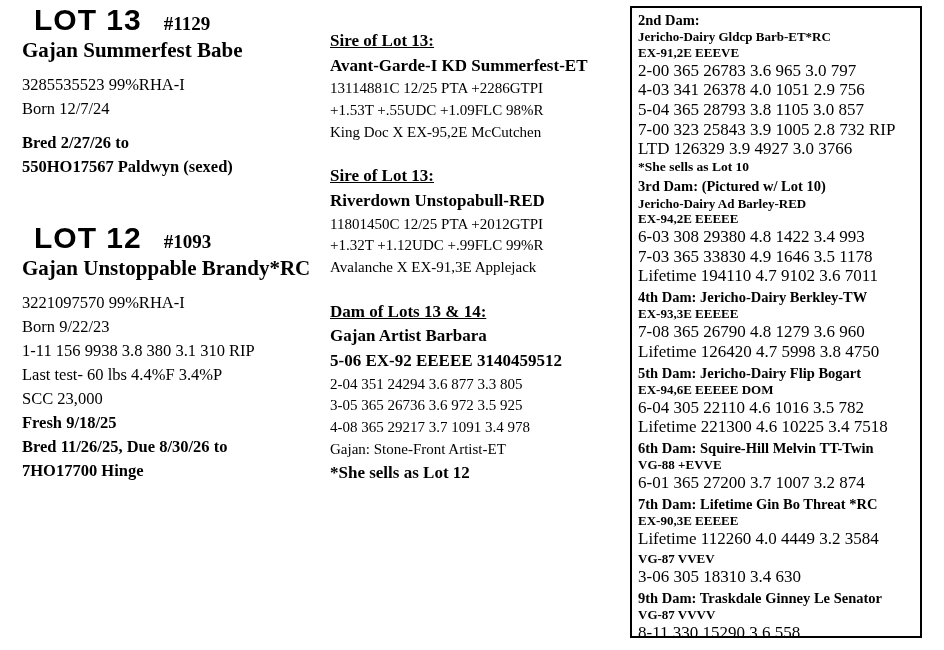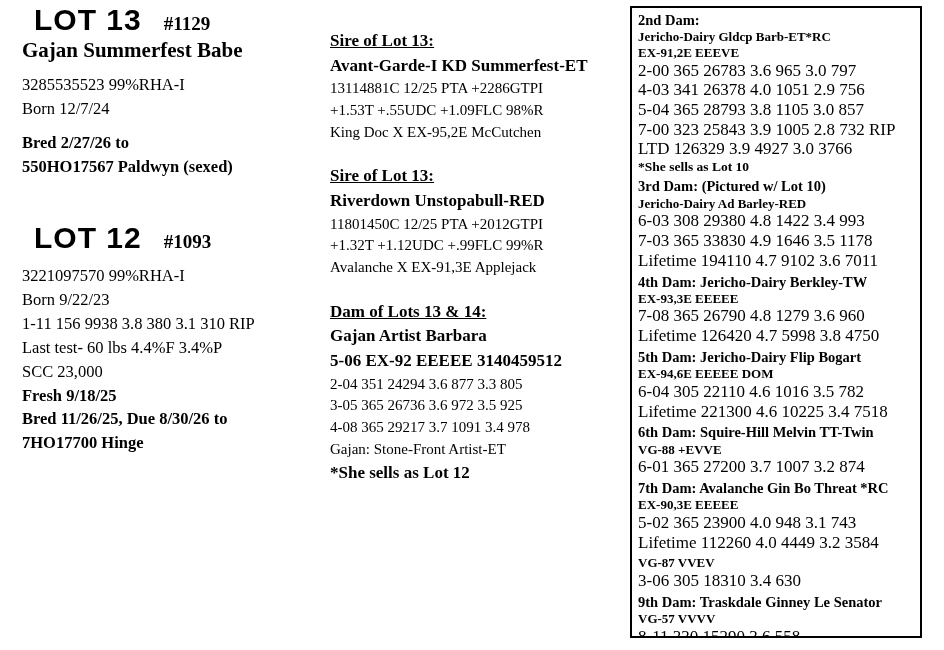--- a/index.html
+++ b/index.html
@@ -151,20 +151,21 @@
       <div class="bold-line">550HO17567 Paldwyn (sexed)</div>
     </div>
 
     <div class="gap-lg"></div>
 
     <div>
       <div class="lot-head">
         <span class="lot-title">LOT 12</span>
         <span class="lot-num">#1093</span>
       </div>
+      <div class="animal-name">Gajan Unstoppable Brandy*RC</div>
       <div class="reg-line">3221097570    99%RHA-I</div>
       <div class="plain-line">Born 9/22/23</div>
       <div class="plain-line">1-11 156 9938 3.8 380 3.1 310 RIP</div>
       <div class="plain-line">Last test- 60 lbs 4.4%F 3.4%P</div>
       <div class="plain-line">SCC 23,000</div>
       <div class="bold-line">Fresh 9/18/25</div>
       <div class="bold-line">Bred 11/26/25, Due 8/30/26 to</div>
       <div class="bold-line">7HO17700 Hinge</div>
     </div>
 
@@ -211,20 +212,21 @@
       <div class="dam-data">4-03 341 26378 4.0 1051 2.9 756</div>
       <div class="dam-data">5-04 365 28793 3.8 1105 3.0 857</div>
       <div class="dam-data">7-00 323 25843 3.9 1005 2.8 732 RIP</div>
       <div class="dam-data">LTD 126329 3.9 4927 3.0 3766</div>
       <div class="dam-note">*She sells as Lot 10</div>
     </div>
 
     <div class="dam-block">
       <div class="dam-title">3rd Dam: (Pictured w/ Lot 10)</div>
       <div class="dam-sub">Jericho-Dairy Ad Barley-RED</div>
+      <div class="dam-sub">EX-94,2E  EEEEE</div>
       <div class="dam-data">6-03 308 29380 4.8 1422 3.4   993</div>
       <div class="dam-data">7-03 365 33830 4.9 1646 3.5 1178</div>
       <div class="dam-data">Lifetime 194110 4.7 9102 3.6 7011</div>
     </div>
 
     <div class="dam-block">
       <div class="dam-title">4th Dam: Jericho-Dairy Berkley-TW</div>
       <div class="dam-sub">EX-93,3E  EEEEE</div>
       <div class="dam-data">7-08 365 26790 4.8 1279 3.6 960</div>
       <div class="dam-data">Lifetime 126420 4.7 5998 3.8 4750</div>
@@ -237,34 +239,33 @@
       <div class="dam-data">Lifetime 221300 4.6 10225 3.4 7518</div>
     </div>
 
     <div class="dam-block">
       <div class="dam-title">6th Dam: Squire-Hill Melvin TT-Twin</div>
       <div class="dam-sub">VG-88  +EVVE</div>
       <div class="dam-data">6-01 365 27200 3.7 1007 3.2 874</div>
     </div>
 
     <div class="dam-block">
-      <div class="dam-title">7th Dam: Avalanche Gin Bo Threat *RC</div>
+      <div class="dam-title">7th Dam: Lifetime Gin Bo Threat *RC</div>
       <div class="dam-sub">EX-90,3E  EEEEE</div>
-      <div class="dam-data">5-02 365 23900 4.0 948 3.1 743</div>
       <div class="dam-data">Lifetime 112260 4.0 4449 3.2 3584</div>
     </div>
 
     <div class="dam-block">
       <div class="dam-sub">VG-87  VVEV</div>
       <div class="dam-data">3-06 305 18310 3.4 630</div>
     </div>
 
     <div class="dam-block">
       <div class="dam-title">9th Dam: Traskdale Ginney Le Senator</div>
-      <div class="dam-sub">VG-57  VVVV</div>
+      <div class="dam-sub">VG-87  VVVV</div>
       <div class="dam-data">8-11 330 15290 3.6 558</div>
     </div>
 
     <div class="dam-block">
       <div class="dam-title">10th Dam: Traskdale Alda Captain Leader</div>
 
     </div>
 
   </div>
 

